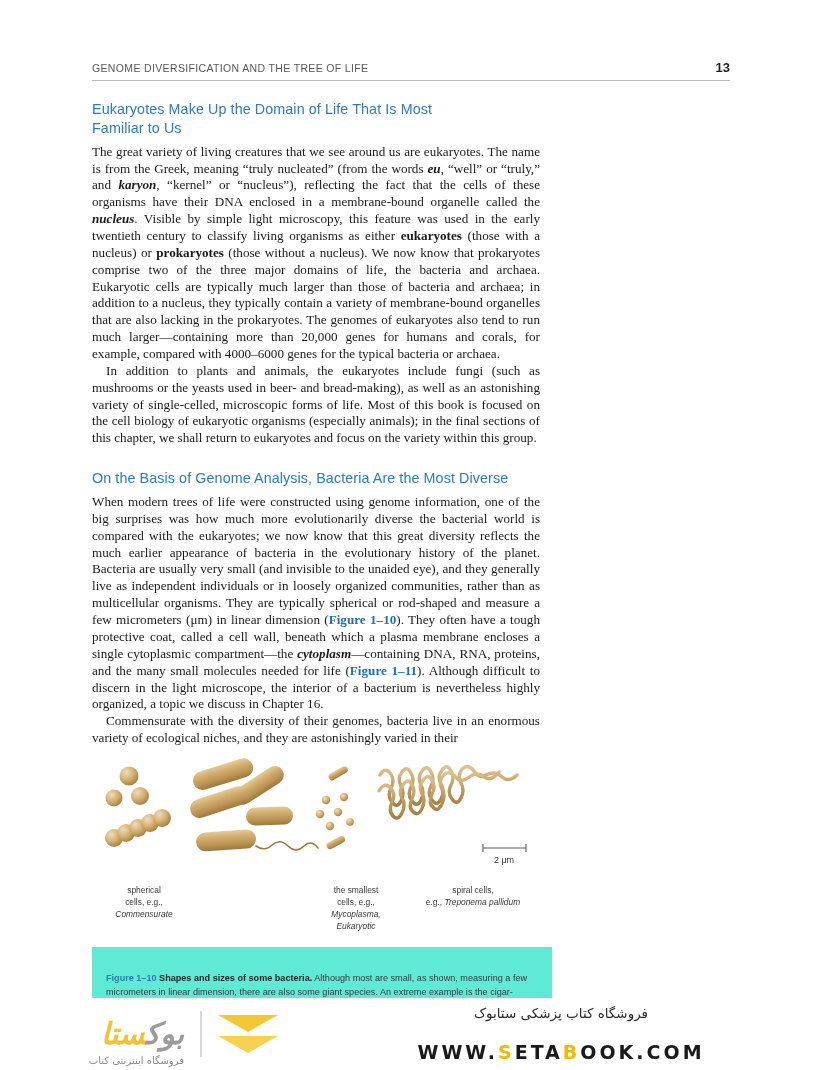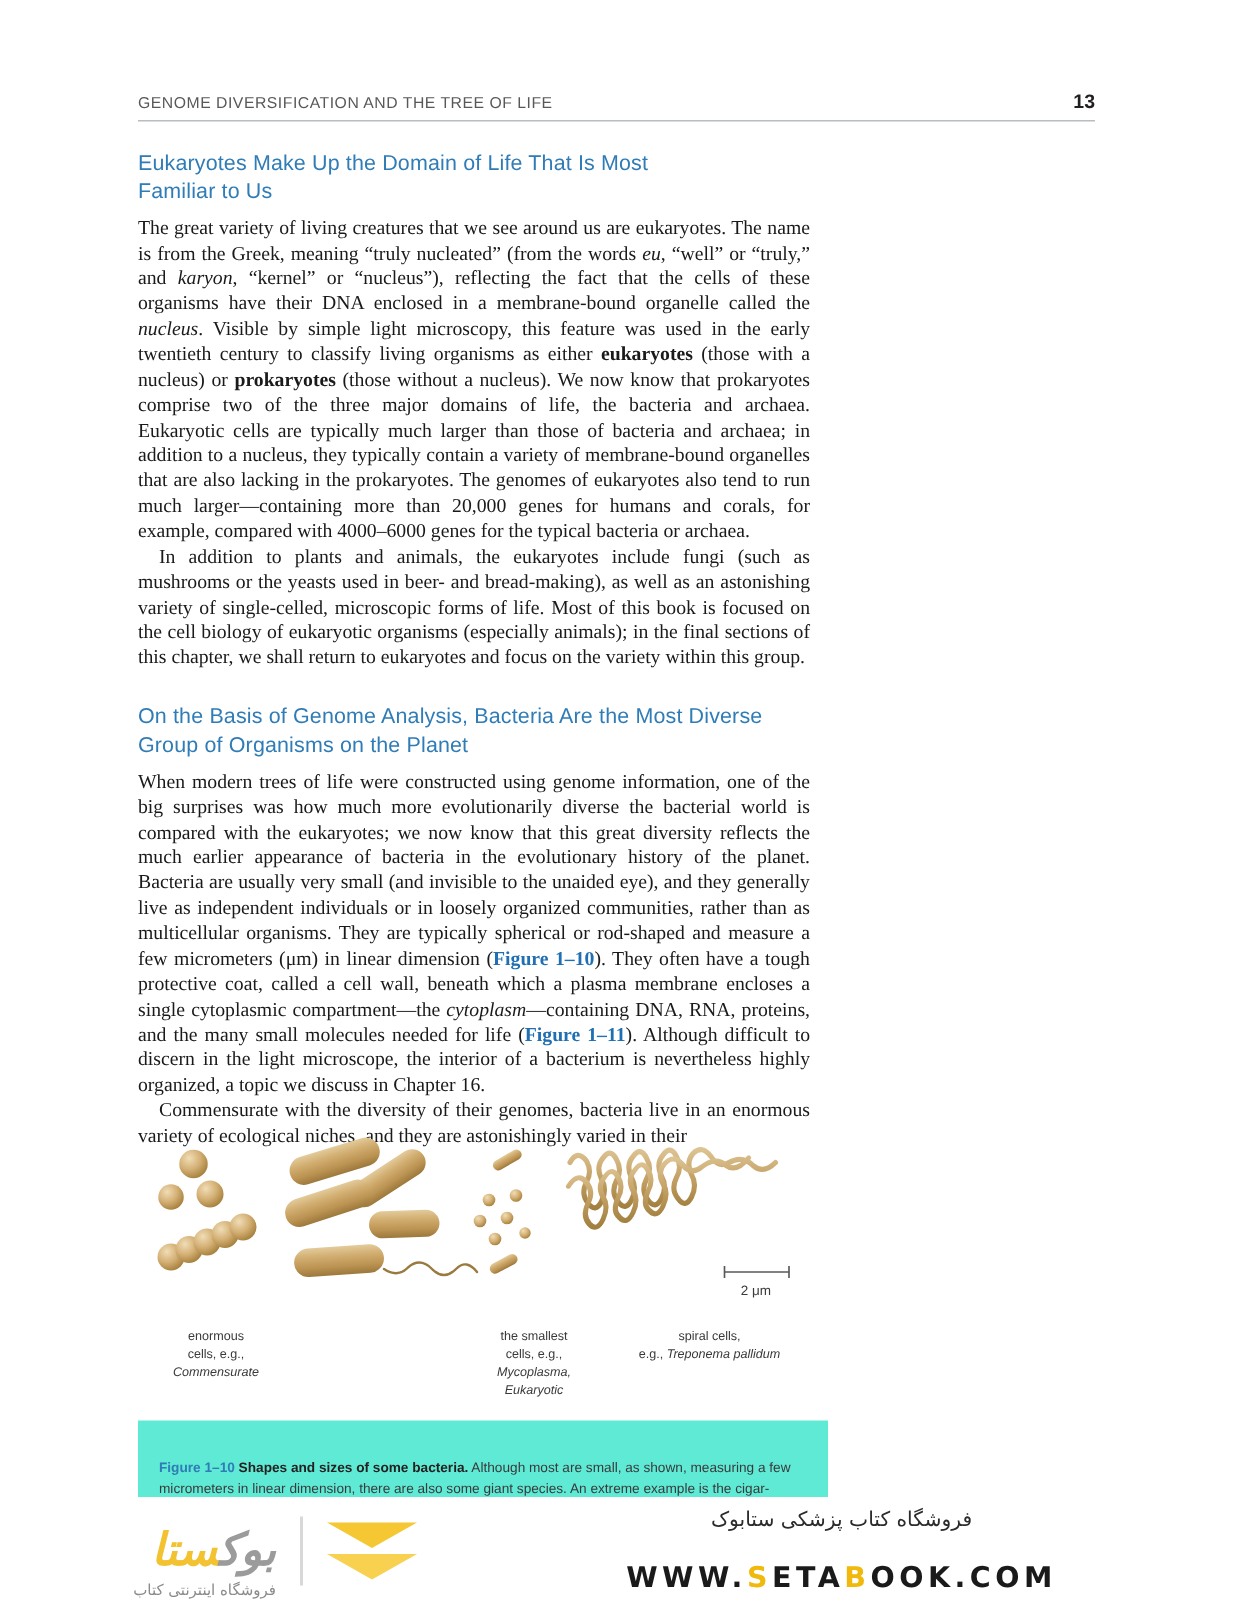--- a/index.html
+++ b/index.html
@@ -71,21 +71,21 @@
   p.body {
     font-family: "Liberation Serif", serif;
     font-size: 13.15px;
     line-height: 1.282;
     color: #1a1a1a;
     margin: 0;
     text-align: justify;
     hyphens: none;
   }
   p.body.indent { text-indent: 14px; }
-  .it { font-style: italic; }
+  .it { font-style: italic; font-weight: bold; }
   .bd { font-weight: bold; }
   .figref { color: #1f6fb2; font-weight: bold; }
 
   
   .figure {
     position: absolute;
     left: 92px;
     top: 748px;
     width: 460px;
   }
@@ -239,21 +239,20 @@
       <span>Eukaryotes Make Up the Domain of Life That Is Most</span><br>
       <span>Familiar to Us</span>
     </h2>
 
     <p class="body"><span>The great variety of living creatures that we see around us are eukaryotes. The name is from the Greek, meaning “truly nucleated” (from the words </span><span class="it">eu</span><span>, “well” or “truly,” and </span><span class="it">karyon</span><span>, “kernel” or “nucleus”), reflecting the fact that the cells of these organisms have their DNA enclosed in a membrane-bound organelle called the </span><span class="it">nucleus</span><span>. Visible by simple light microscopy, this feature was used in the early twentieth century to classify living organisms as either </span><span class="bd">eukaryotes</span><span> (those with a nucleus) or </span><span class="bd">prokaryotes</span><span> (those without a nucleus). We now know that prokaryotes comprise two of the three major domains of life, the bacteria and archaea. Eukaryotic cells are typically much larger than those of bacteria and archaea; in addition to a nucleus, they typically contain a variety of membrane-bound organelles that are also lacking in the prokaryotes. The genomes of eukaryotes also tend to run much larger—containing more than 20,000 genes for humans and corals, for example, compared with 4000–6000 genes for the typical bacteria or archaea.</span></p>
 
     <p class="body indent">In addition to plants and animals, the eukaryotes include fungi (such as mushrooms or the yeasts used in beer- and bread-making), as well as an astonishing variety of single-celled, microscopic forms of life. Most of this book is focused on the cell biology of eukaryotic organisms (especially animals); in the final sections of this chapter, we shall return to eukaryotes and focus on the variety within this group.</p>
 
     <h2 class="section-head second">
       <span>On the Basis of Genome Analysis, Bacteria Are the Most Diverse</span><br>
-      <span>Group of Organisms on the Planet</span>
     </h2>
 
     <p class="body"><span>When modern trees of life were constructed using genome information, one of the big surprises was how much more evolutionarily diverse the bacterial world is compared with the eukaryotes; we now know that this great diversity reflects the much earlier appearance of bacteria in the evolutionary history of the planet. Bacteria are usually very small (and invisible to the unaided eye), and they generally live as independent individuals or in loosely organized communities, rather than as multicellular organisms. They are typically spherical or rod-shaped and measure a few micrometers (μm) in linear dimension (</span><span class="figref">Figure 1–10</span><span>). They often have a tough protective coat, called a cell wall, beneath which a plasma membrane encloses a single cytoplasmic compartment—the </span><span class="it">cytoplasm</span><span>—containing DNA, RNA, proteins, and the many small molecules needed for life (</span><span class="figref">Figure 1–11</span><span>). Although difficult to discern in the light microscope, the interior of a bacterium is nevertheless highly organized, a topic we discuss in Chapter 16.</span></p>
 
     <p class="body indent">Commensurate with the diversity of their genomes, bacteria live in an enormous variety of ecological niches, and they are astonishingly varied in their</p>
   </div>
 
   <div class="figure">
 
     <div class="figure-art">
@@ -331,21 +330,21 @@
           <line x1="391" y1="100" x2="434" y2="100"></line>
           <line x1="391" y1="96" x2="391" y2="104"></line>
           <line x1="434" y1="96" x2="434" y2="104"></line>
         </g>
         <text x="412" y="115" text-anchor="middle" font-family="Liberation Sans, sans-serif" font-size="9" fill="#3a3a3c">2 μm</text>
       </svg>
     </div>
 
     <div class="figure-labels">
       <div class="fig-label" style="left:4px; top:0; width:96px;">
-        <span>enormous</span><br>
+        <span>spherical</span><br>
         <span>cells, e.g.,</span><br>
         <span class="sp">Commensurate</span>
       </div>
       <div class="fig-label" style="left:222px; top:0; width:84px;">
         <span>the smallest</span><br>
         <span>cells, e.g.,</span><br>
         <span class="sp">Mycoplasma,</span><br>
         <span class="sp">Eukaryotic</span>
       </div>
       <div class="fig-label" style="left:306px; top:0; width:150px;">

